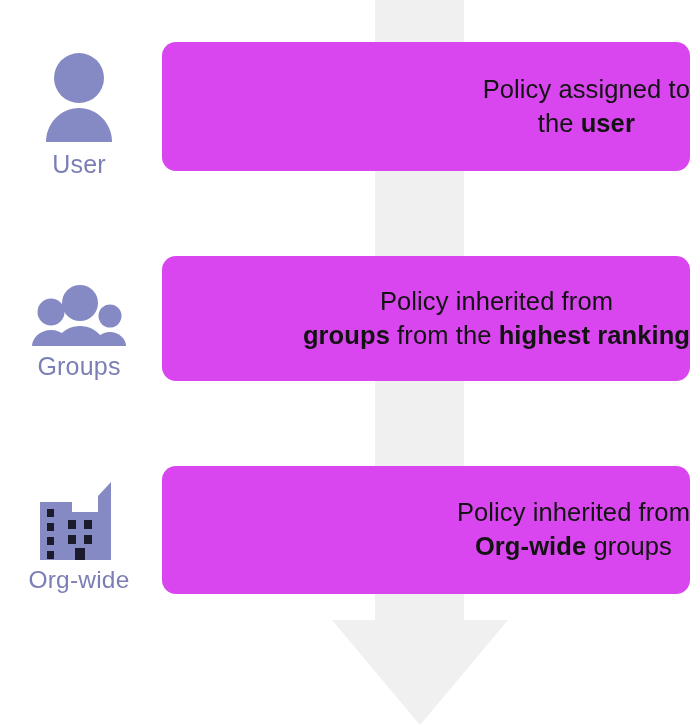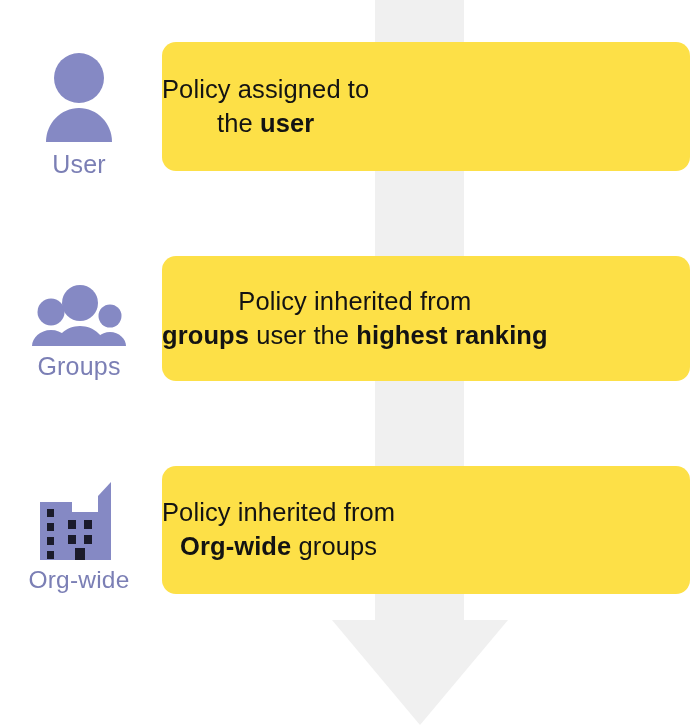--- a/index.html
+++ b/index.html
@@ -29,26 +29,26 @@
     width: 695px;
     height: 725px;
     z-index: 1;
   }
 
   
   .policy-box {
     position: absolute;
     left: 162px;
     width: 528px;
-    background: #fde047;
+    background: #d946ef;
     border-radius: 14px;
     z-index: 2;
     display: flex;
     align-items: center;
-    justify-content: flex-start;
+    justify-content: flex-end;
     box-sizing: border-box;
   }
   .policy-box-1 { top: 42px;  height: 129px; }
   .policy-box-2 { top: 256px; height: 125px; }
   .policy-box-3 { top: 466px; height: 128px; }
 
   .policy-text {
     text-align: center;
     color: #131313;
     font-size: 25.5px;
@@ -124,21 +124,21 @@
 
       <circle cx="51" cy="20" r="18" fill="#8589c4"></circle>
       <path d="M51 43 C 65 43, 76 54, 76 63 L 26 63 C 26 54, 37 43, 51 43 Z" fill="#8589c4"></path>
     </svg>
     <div class="icon-label">Groups</div>
   </div>
 
   <div class="policy-box policy-box-2">
     <div class="policy-text">
       <span>Policy inherited from</span><br>
-      <b>groups</b><span> user the </span><b>highest ranking</b>
+      <b>groups</b><span> from the </span><b>highest ranking</b>
     </div>
   </div>
 
   <div class="icon-item icon-item-orgwide">
     <svg class="icon-glyph" width="86" height="82" viewBox="0 0 86 82" aria-hidden="true">
 
       <path d="M62 18 L 75 4 L 75 82 L 62 82 Z" fill="#8589c4"></path>
 
       <rect x="4" y="24" width="32" height="58" fill="#8589c4"></rect>
       <rect x="11" y="31" width="7" height="8" fill="#1b1b2b"></rect>

